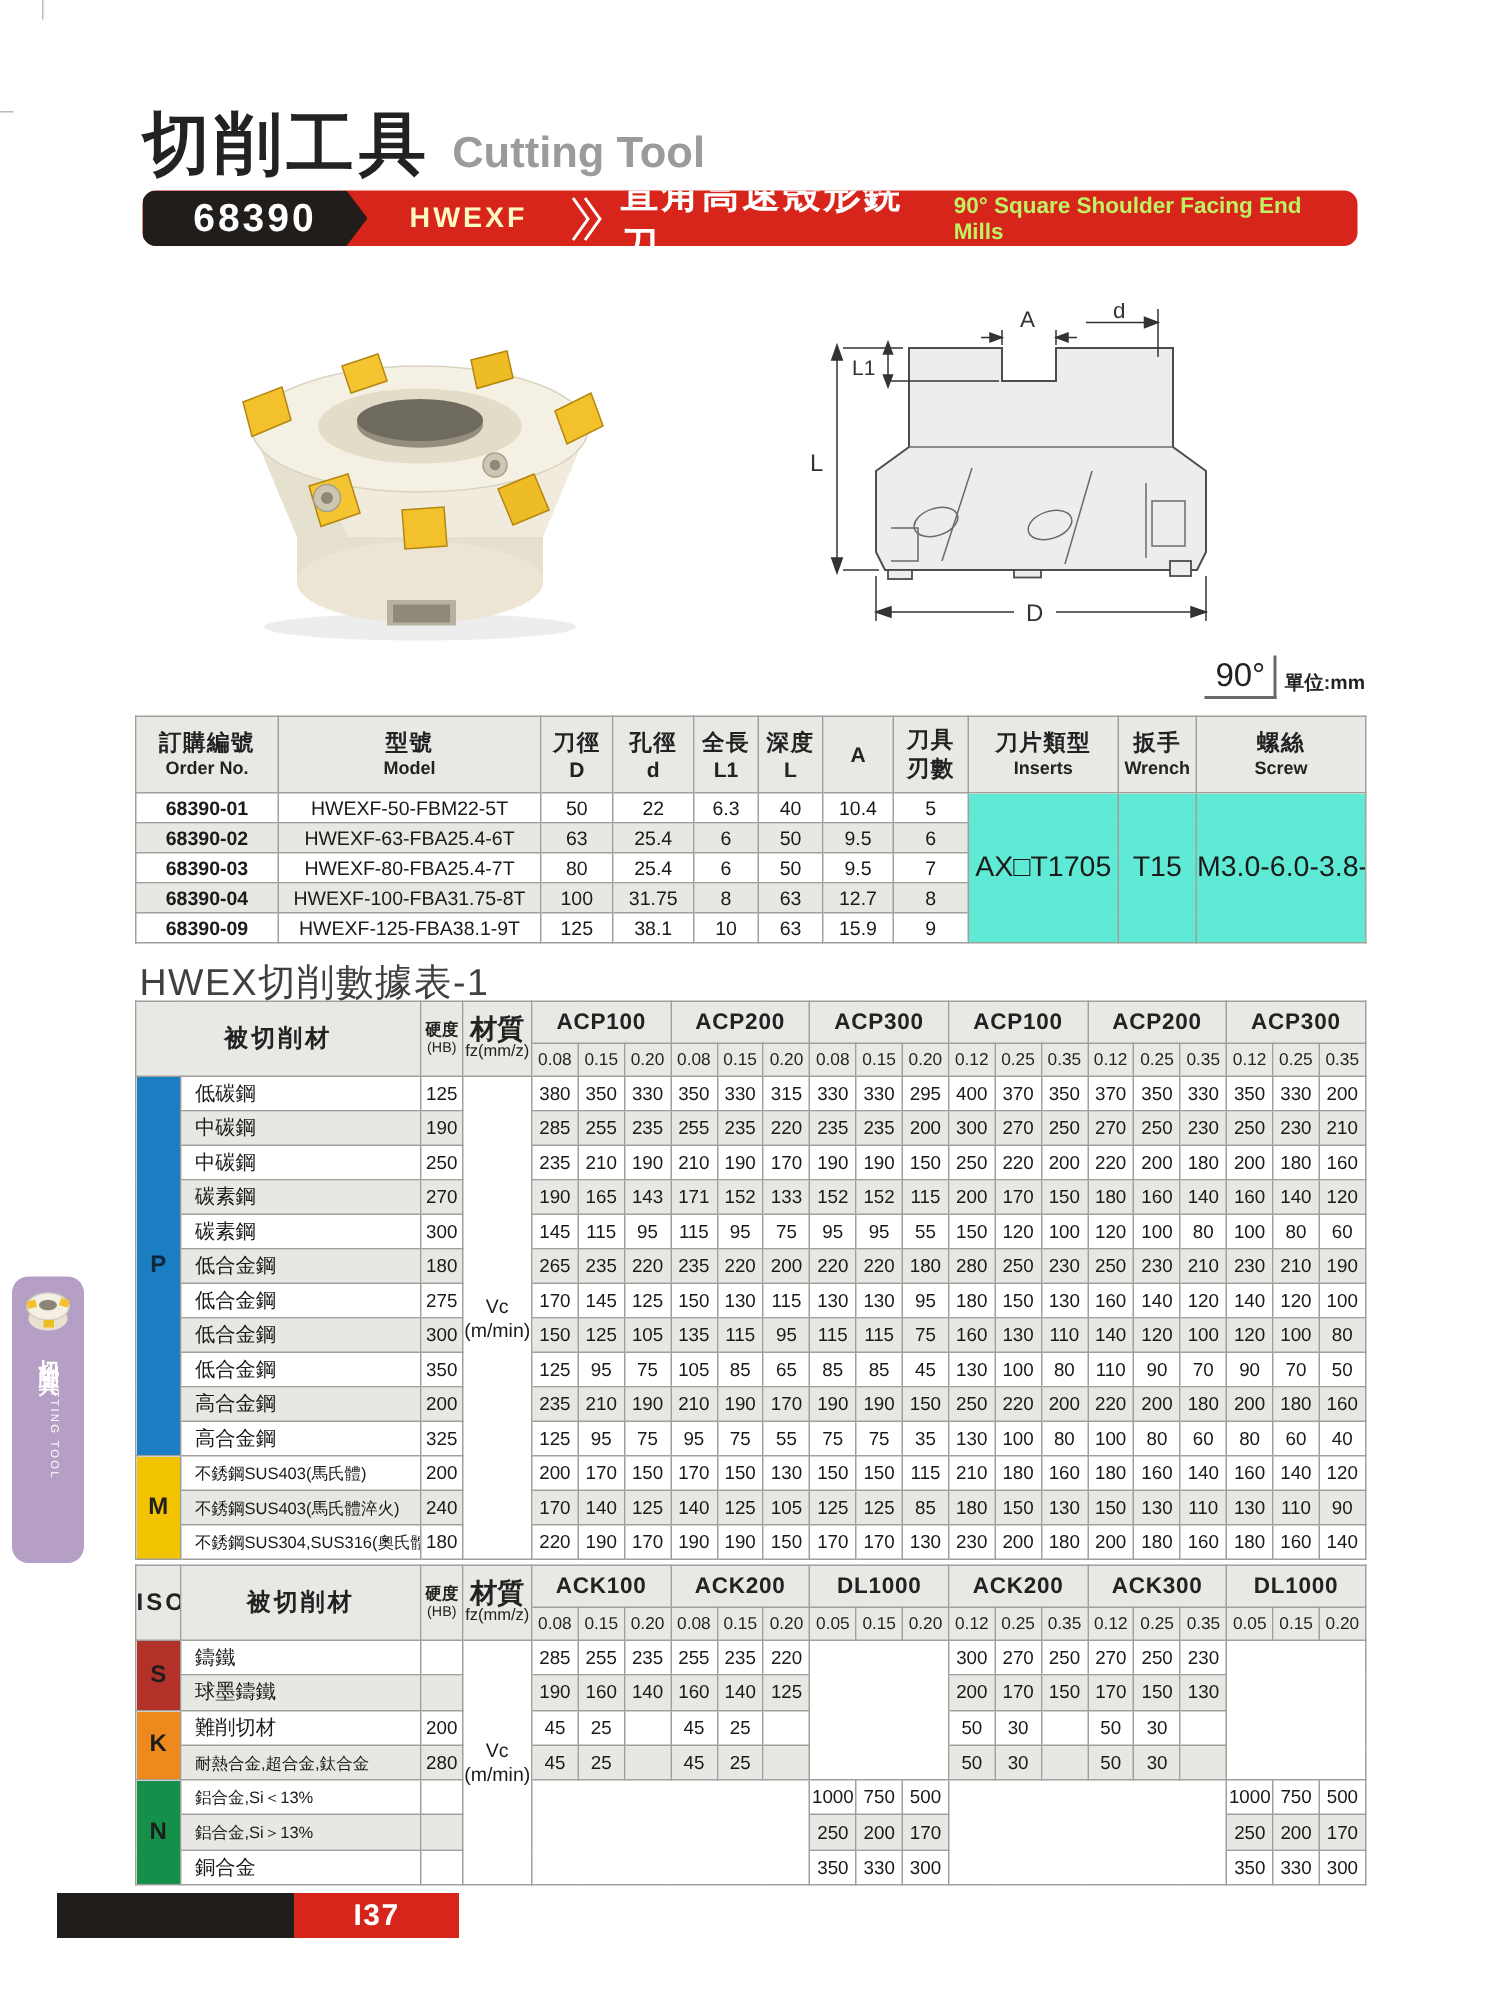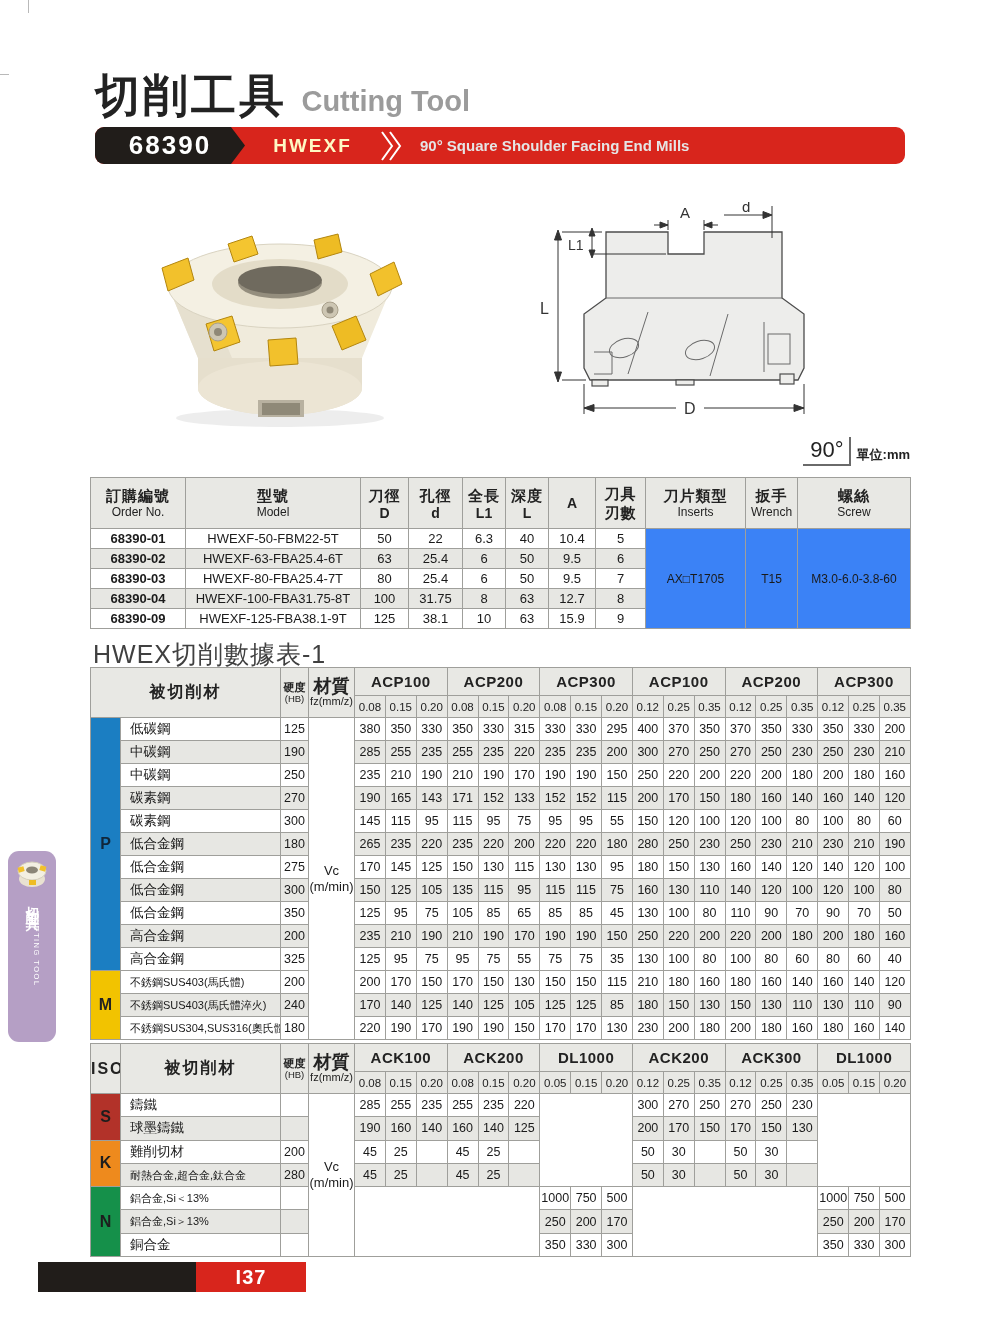--- a/index.html
+++ b/index.html
@@ -14,21 +14,21 @@
   .title-zh{font-size:45px;font-weight:bold;letter-spacing:3px;color:#222;}
   .title-en{font-size:29px;font-weight:bold;color:#9b9b9b;margin-left:10px;}
   .banner{position:absolute;left:95px;top:127px;width:810px;height:37px;background:#d8251c;
           border-radius:9px;display:flex;align-items:center;overflow:hidden;}
   .banner-code{background:#211d1a;color:#fff;height:100%;width:150px;display:flex;align-items:center;
           justify-content:center;font-size:26px;font-weight:bold;letter-spacing:2px;
           clip-path:polygon(0 0,136px 0,150px 50%,136px 100%,0 100%);}
   .banner-series{color:#fef9c3;font-size:19px;font-weight:bold;letter-spacing:2px;width:135px;text-align:center;}
   .banner-sep{flex:0 0 auto;margin-right:12px;}
   .banner-name-zh{color:#fff;font-size:25px;font-weight:bold;letter-spacing:2px;}
-  .banner-name-en{color:#e5e5e5;font-size:15px;font-weight:bold;margin-left:6px;}
+  .banner-name-en{color:#bef264;font-size:15px;font-weight:bold;margin-left:6px;}
 
   
   .photo{position:absolute;left:122px;top:182px;}
   .tech{position:absolute;left:528px;top:202px;}
   .tech text{font-family:"Liberation Sans",sans-serif;fill:#333;}
 
   
   .unit-row{position:absolute;right:90px;top:437px;display:flex;align-items:flex-end;}
   .angle{font-size:22px;color:#222;padding:0 5px 1px 7px;border-bottom:2px solid #6a6a6a;border-right:2px solid #6a6a6a;}
   .unit{font-size:13px;color:#222;margin:0 0 2px 6px;font-weight:bold;}
@@ -36,25 +36,25 @@
   
   table{border-collapse:collapse;table-layout:fixed;width:820px;}
   td,th{border:1px solid #9f9f9b;overflow:hidden;white-space:nowrap;padding:0;text-align:center;vertical-align:middle;}
   th{background:#e8e8e4;font-weight:bold;color:#222;}
   .stripe{background:#e7e7e3;}
 
   
   .spec{position:absolute;left:90px;top:477px;}
   .spec th{height:50px;}
   .spec .h-zh{font-size:15px;font-weight:bold;line-height:19px;letter-spacing:1px;}
-  .spec .h-en{font-size:12px;font-weight:normal;line-height:15px;}
+  .spec .h-en{font-size:12px;font-weight:bold;line-height:15px;}
   .spec .h-sub{font-size:14px;font-weight:bold;line-height:16px;}
   .spec td{height:19px;font-size:13px;}
   .spec .ord{font-weight:bold;}
-  .spec .share{background:#3b82f6;font-size:12px;}
+  .spec .share{background:#5eead4;font-size:19px;}
 
   
   .t1{position:absolute;left:90px;top:667px;}
   .t2{position:absolute;left:90px;top:1043px;}
   .cut th.grp{height:27px;font-size:15px;letter-spacing:0.5px;}
   .cut th.fz{height:21px;font-size:11.5px;font-weight:normal;}
   .cut th.big{font-size:16px;letter-spacing:2px;}
   .cut .hz{font-size:11px;line-height:12px;font-weight:bold;}
   .cut .hu{font-size:9.5px;line-height:11px;font-weight:normal;}
   .cut .gz{font-size:18px;line-height:17px;font-weight:bold;}
@@ -96,20 +96,21 @@
     <span class="title-zh">切削工具</span>
     <span class="title-en">Cutting Tool</span>
   </div>
   <div class="banner">
     <div class="banner-code">68390</div>
     <div class="banner-series">HWEXF</div>
     <svg class="banner-sep" width="22" height="30" viewBox="0 0 22 30">
       <polyline points="2,1 12,15 2,29" fill="none" stroke="#fff" stroke-width="2"></polyline>
       <polyline points="10,1 20,15 10,29" fill="none" stroke="#fff" stroke-width="2"></polyline>
     </svg>
+    <span class="banner-name-zh">直角高速殼形銑刀</span>
     <span class="banner-name-en">90° Square Shoulder Facing End Mills</span>
   </div>
 
   <svg class="photo" width="312" height="252" viewBox="0 0 312 252">
     <ellipse cx="158" cy="236" rx="104" ry="9" fill="#000" opacity="0.07"></ellipse>
     <path d="M76,166 L76,206 A82,27 0 0 0 240,206 L240,166 Z" fill="#e6dfcd"></path>
     <ellipse cx="158" cy="206" rx="82" ry="27" fill="#ece5d4"></ellipse>
     <rect x="136" y="218" width="46" height="17" fill="#b8b1a0"></rect>
     <rect x="140" y="221" width="38" height="12" fill="#8f8978"></rect>
     <path d="M46,104 L76,176 L240,176 L270,104 Z" fill="#f0ebdc"></path>

